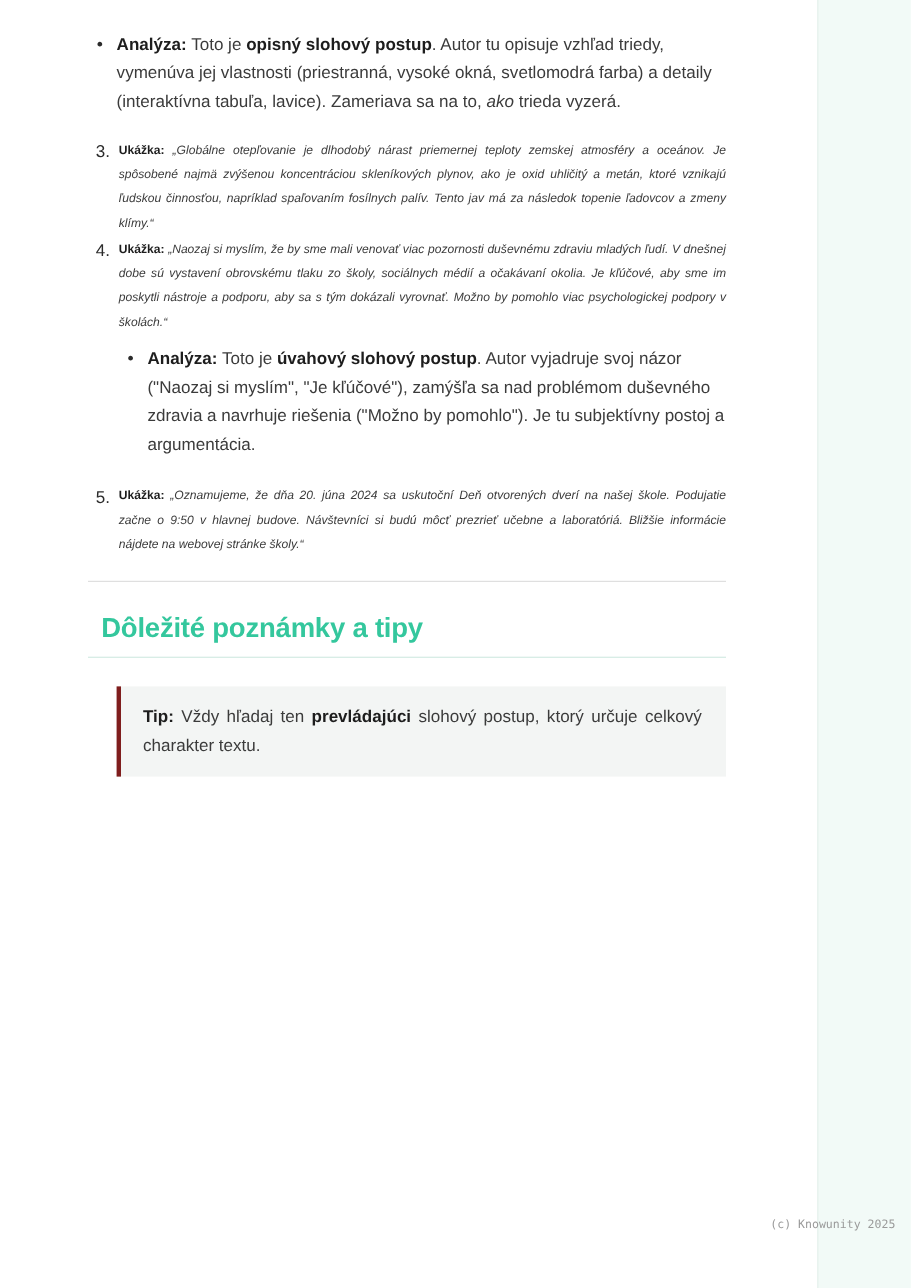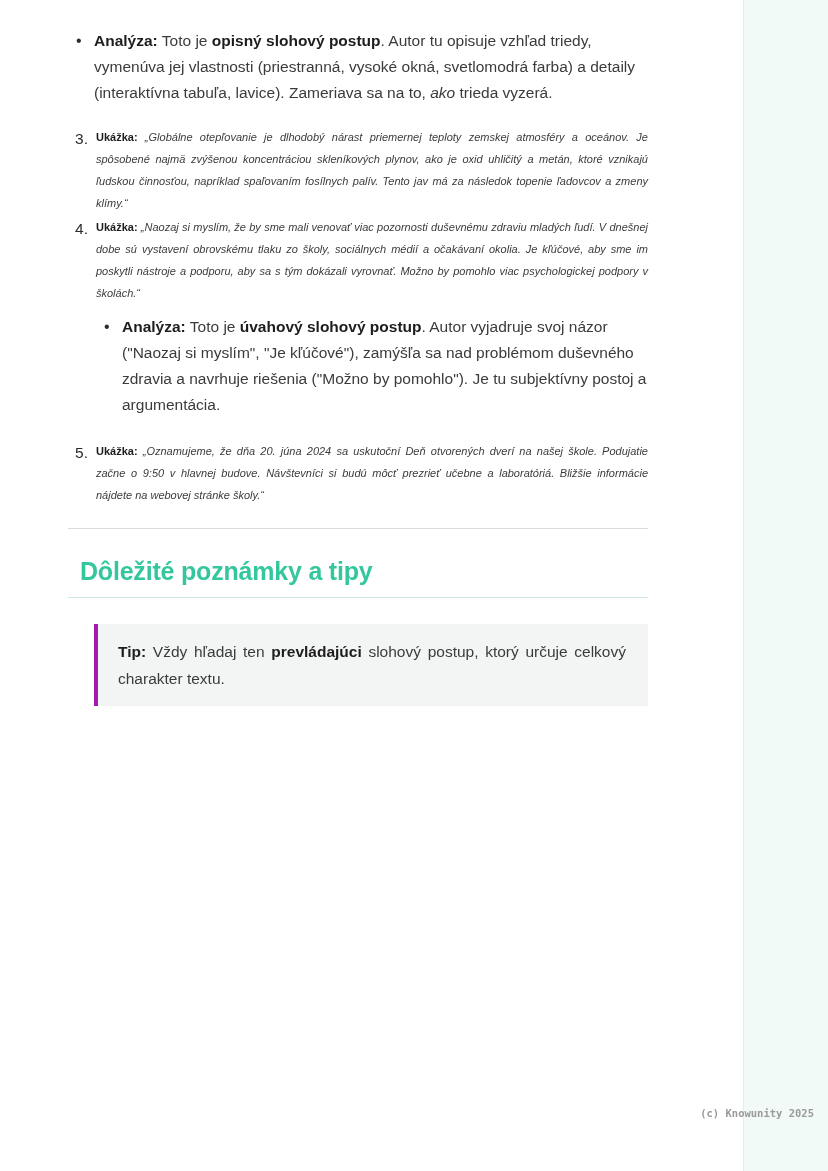--- a/index.html
+++ b/index.html
@@ -25,21 +25,21 @@
     position: absolute;
     top: 0;
     right: 0;
     width: 84px;
     height: 1171px;
     background: #f2faf7;
     border-left: 1px solid #e4efeb;
   }
   .content {
     position: absolute;
-    left: 68px;
+    left: 80px;
     top: 28px;
     width: 580px;
   }
 
   ol.numbered {
     list-style: none;
     margin: 0;
     padding: 0;
   }
   li.num-item {
@@ -148,40 +148,39 @@
     left: 6px;
     top: 0;
     font-size: 16px;
     line-height: 27px;
     color: #2b2b2b;
   }
 
   .tip-box {
     margin-left: 26px;
     background: #f3f5f4;
-    border-left: 4px solid #a21caf;
+    border-left: 4px solid #7f1d1d;
     padding: 14px 22px 14px 20px;
     font-size: 15.5px;
     line-height: 27px;
     color: #3b3b3b;
     text-align: justify;
   }
   .tip-box .tip-lead {
     font-weight: bold;
     color: #1d1d1d;
   }
 
   .footer-note {
     position: absolute;
     right: 14px;
     bottom: 52px;
     font-size: 10.5px;
     color: #9a9a9a;
     font-family: "DejaVu Sans Mono", monospace;
-    font-weight: bold;
   }
 </style>
 </head>
 <body>
 
 <div class="page">
 
   <div class="right-rail"></div>
 
   <div class="content">

